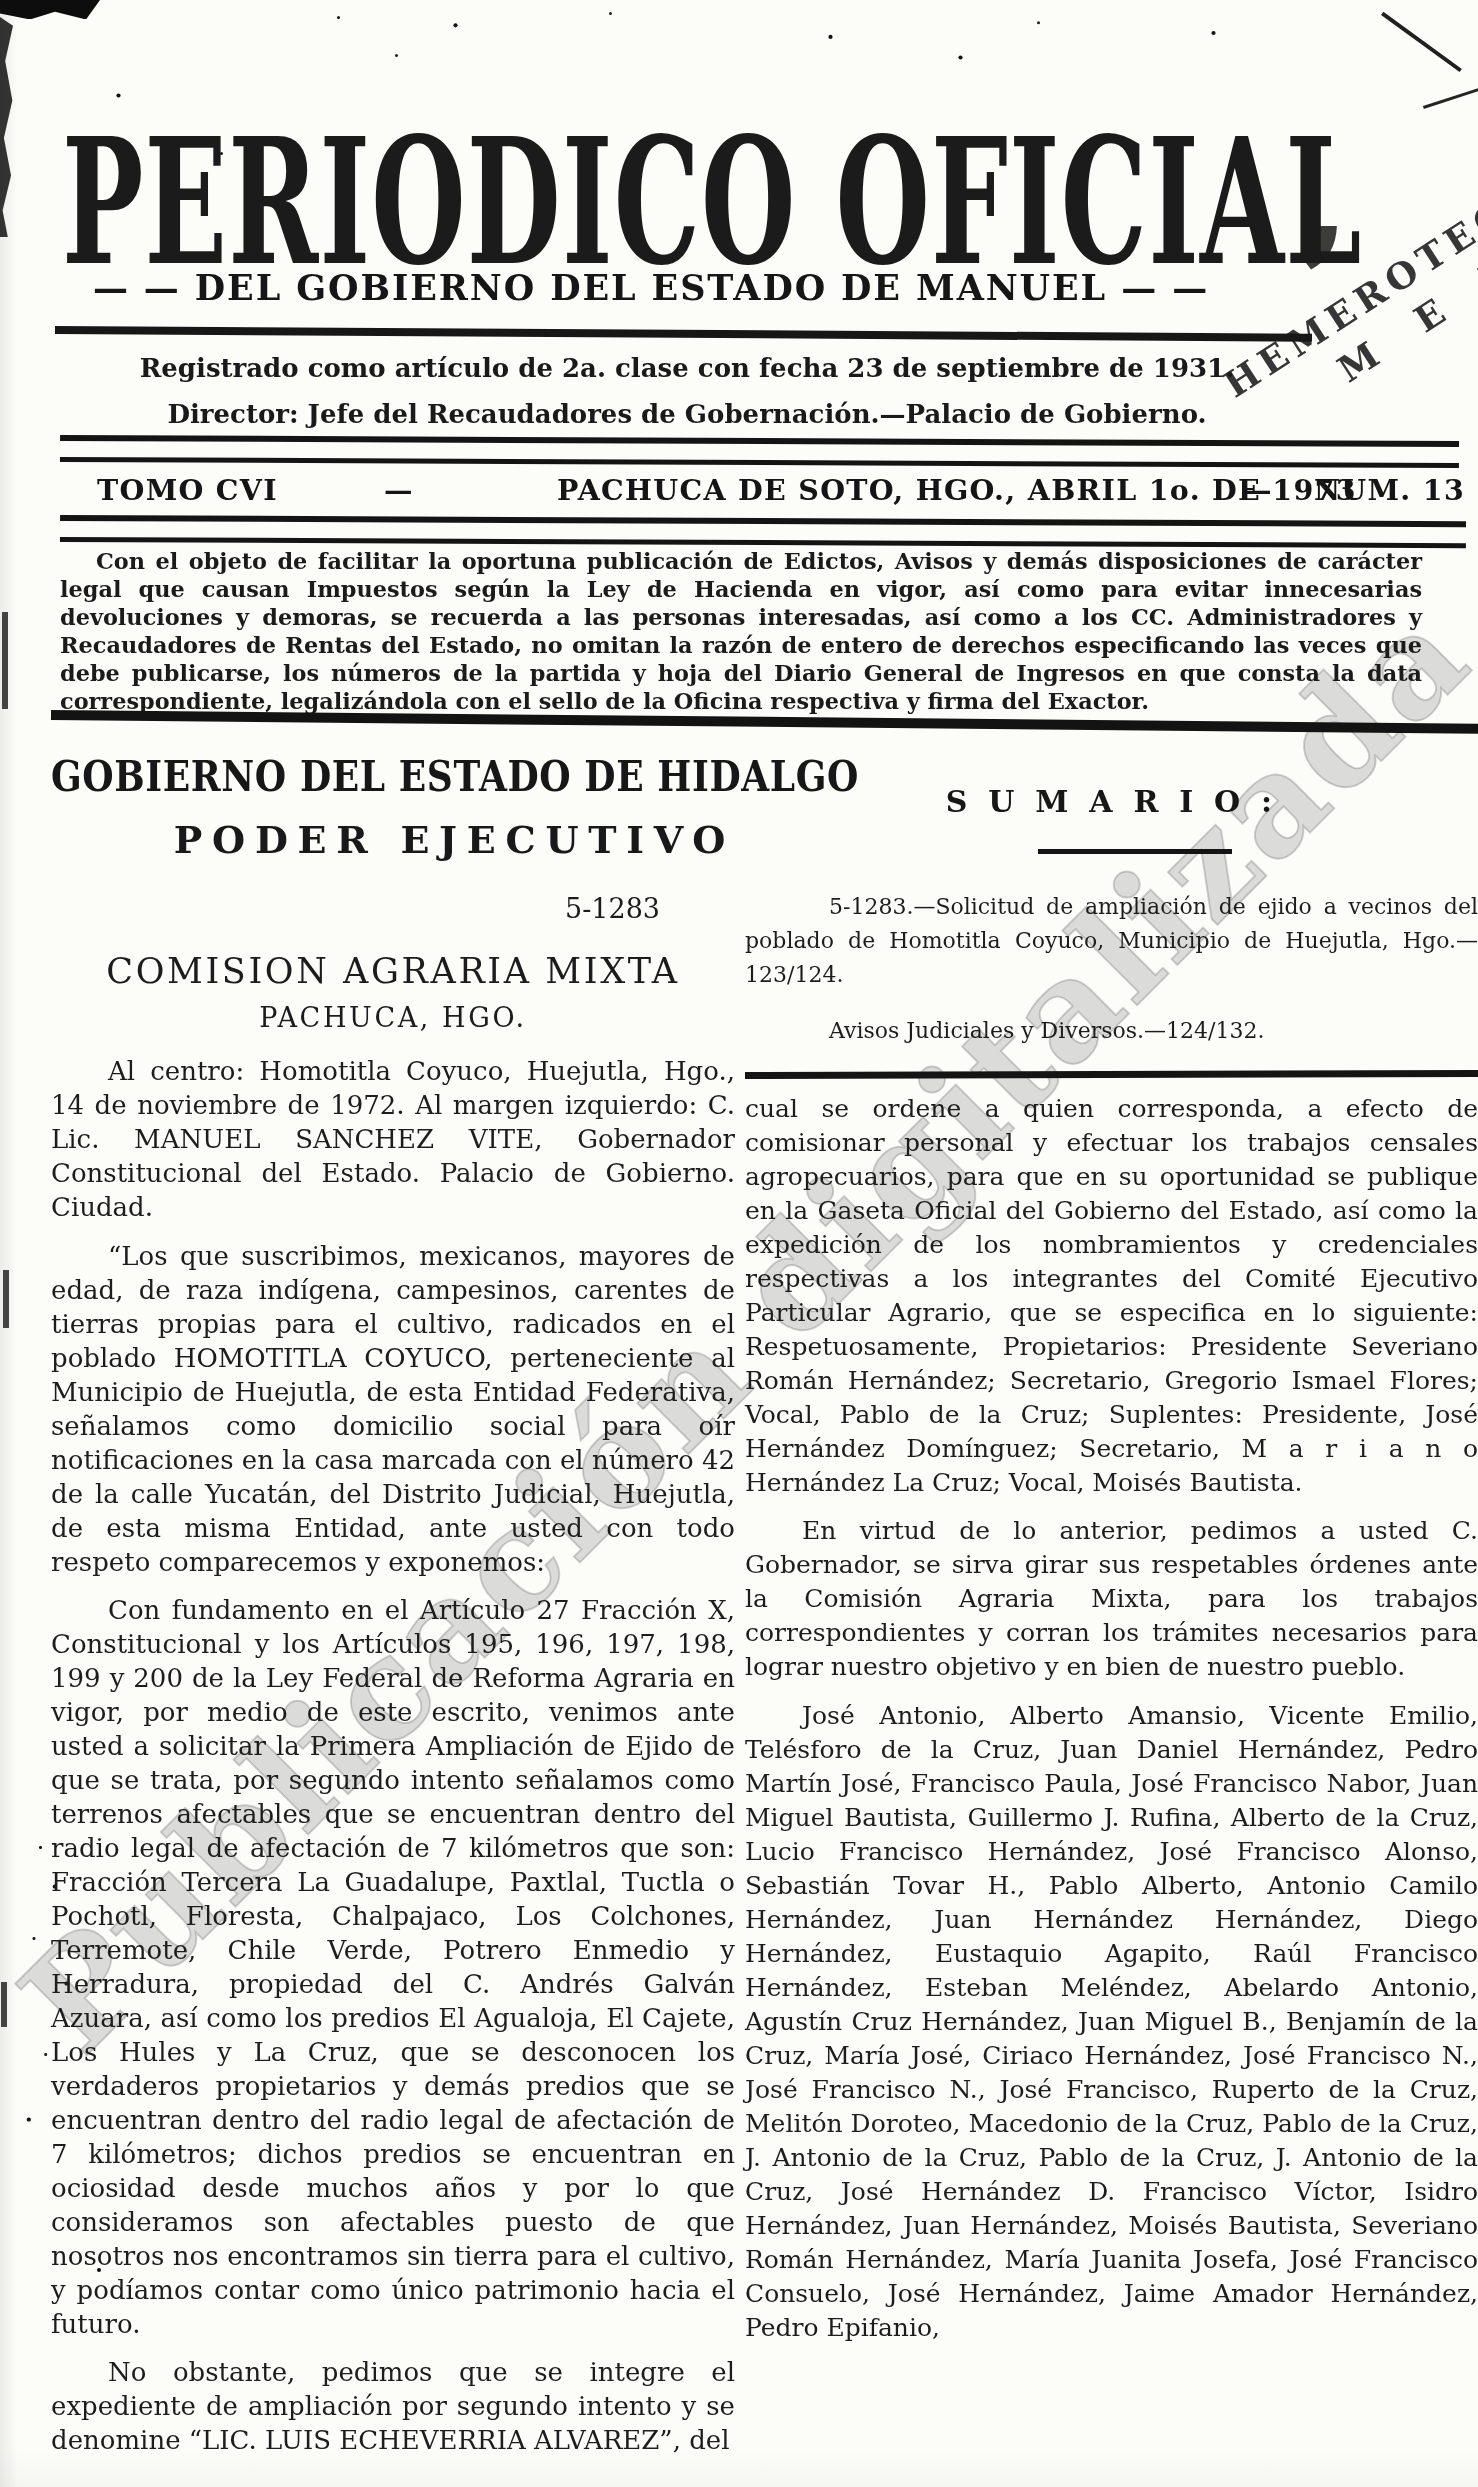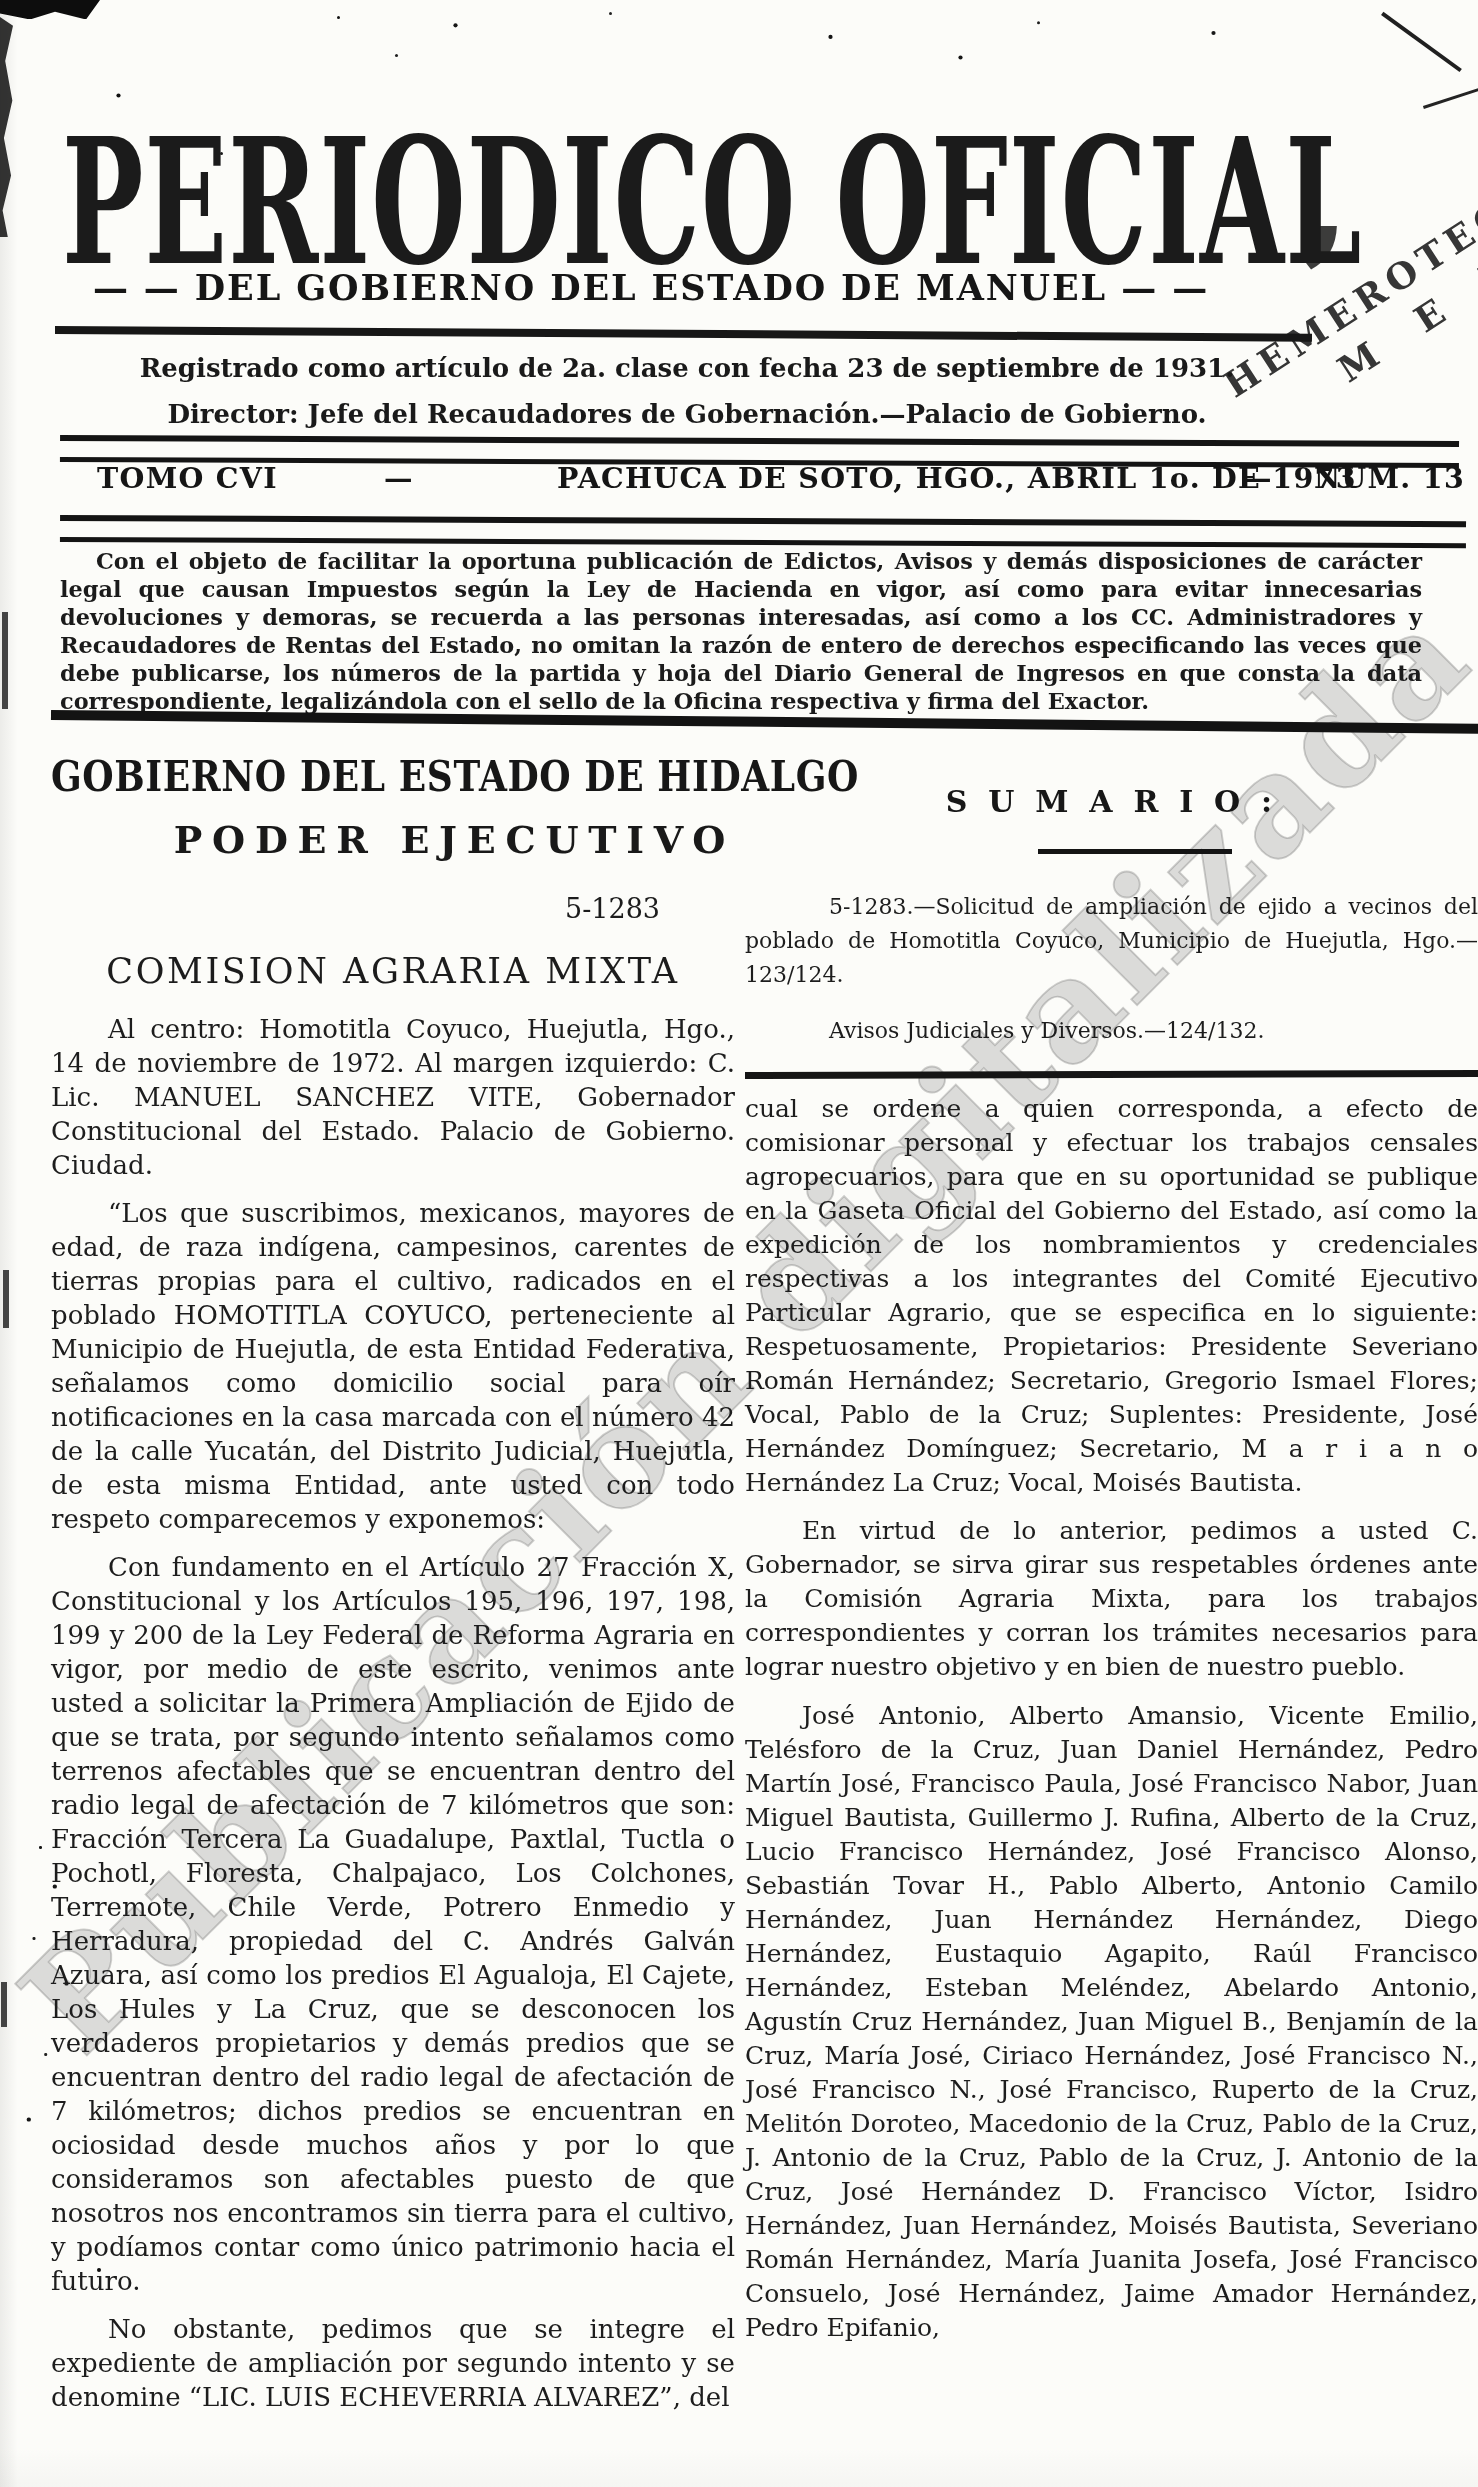--- a/index.html
+++ b/index.html
@@ -45,21 +45,21 @@
   .double-rule{
     position:absolute;left:60px;width:1399px;height:16px;
     border-top:6.5px solid #141414;border-bottom:5.2px solid #141414;
     transform:rotate(0.25deg);transform-origin:left center;
   }
   .double-rule.r1{top:435px;}
   .double-rule.r2{top:515px;width:1406px;}
 
   .issue-line{position:absolute;left:0;top:461px;width:1478px;height:36px;
     font-size:28.5px;font-weight:bold;letter-spacing:1.3px;color:#151515;}
-  .issue-line span{position:absolute;white-space:nowrap;}
+  .issue-line span{position:absolute;white-space:nowrap;margin-top:12px;}
   .iss-tomo{left:97px;}
   .iss-d1{left:384px;}
   .iss-place{left:557px;}
   .iss-d2{left:1243px;}
   .iss-num{left:1314px;}
 
   .notice{
     position:absolute;left:60px;top:547px;width:1362px;
     font-size:22.4px;line-height:28px;font-weight:bold;
     text-align:justify;text-indent:36px;color:#1b1b1b;
@@ -192,20 +192,21 @@
   <div class="double-rule r2"></div>
 
   <div class="notice">Con el objeto de facilitar la oportuna publicación de Edictos, Avisos y demás disposiciones de carácter legal que causan Impuestos según la Ley de Hacienda en vigor, así como para evitar innecesarias devoluciones y demoras, se recuerda a las personas interesadas, así como a los CC. Administradores y Recaudadores de Rentas del Estado, no omitan la razón de entero de derechos especificando las veces que debe publicarse, los números de la partida y hoja del Diario General de Ingresos en que consta la data correspondiente, legalizándola con el sello de la Oficina respectiva y firma del Exactor.</div>
   <div class="rule-mid"></div>
 
   <div class="col-left">
     <div class="gov-heading">GOBIERNO DEL ESTADO DE HIDALGO</div>
     <div class="gov-sub">PODER EJECUTIVO</div>
     <div class="file-number">5-1283</div>
     <div class="org-name">COMISION AGRARIA MIXTA</div>
+    <div class="org-place">PACHUCA, HGO.</div>
     <div class="body-text">
       <p>Al centro: Homotitla Coyuco, Huejutla, Hgo., 14 de noviembre de 1972. Al margen izquierdo: C. Lic. MANUEL SANCHEZ VITE, Gobernador Constitucional del Estado. Palacio de Gobierno. Ciudad.</p>
       <p>“Los que suscribimos, mexicanos, mayores de edad, de raza indígena, campesinos, carentes de tierras propias para el cultivo, radicados en el poblado HOMOTITLA COYUCO, perteneciente al Municipio de Huejutla, de esta Entidad Federativa, señalamos como domicilio social para oír notificaciones en la casa marcada con el número 42 de la calle Yucatán, del Distrito Judicial, Huejutla, de esta misma Entidad, ante usted con todo respeto comparecemos y exponemos:</p>
       <p>Con fundamento en el Artículo 27 Fracción X, Constitucional y los Artículos 195, 196, 197, 198, 199 y 200 de la Ley Federal de Reforma Agraria en vigor, por medio de este escrito, venimos ante usted a solicitar la Primera Ampliación de Ejido de que se trata, por segundo intento señalamos como terrenos afectables que se encuentran dentro del radio legal de afectación de 7 kilómetros que son: Fracción Tercera La Guadalupe, Paxtlal, Tuctla o Pochotl, Floresta, Chalpajaco, Los Colchones, Terremote, Chile Verde, Potrero Enmedio y Herradura, propiedad del C. Andrés Galván Azuara, así como los predios El Agualoja, El Cajete, Los Hules y La Cruz, que se desconocen los verdaderos propietarios y demás predios que se encuentran dentro del radio legal de afectación de 7 kilómetros; dichos predios se encuentran en ociosidad desde muchos años y por lo que consideramos son afectables puesto de que nosotros nos encontramos sin tierra para el cultivo, y podíamos contar como único patrimonio hacia el futuro.</p>
       <p>No obstante, pedimos que se integre el expediente de ampliación por segundo intento y se denomine “LIC. LUIS ECHEVERRIA ALVAREZ”, del</p>
     </div>
   </div>
 
   <div class="col-right">
     <div class="sumario-title">S U M A R I O :</div>

